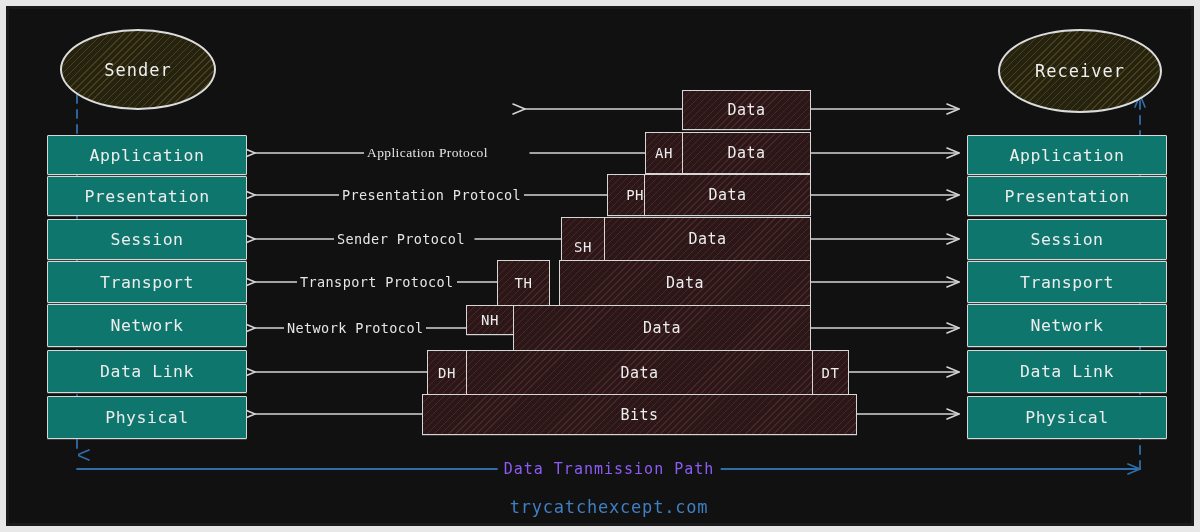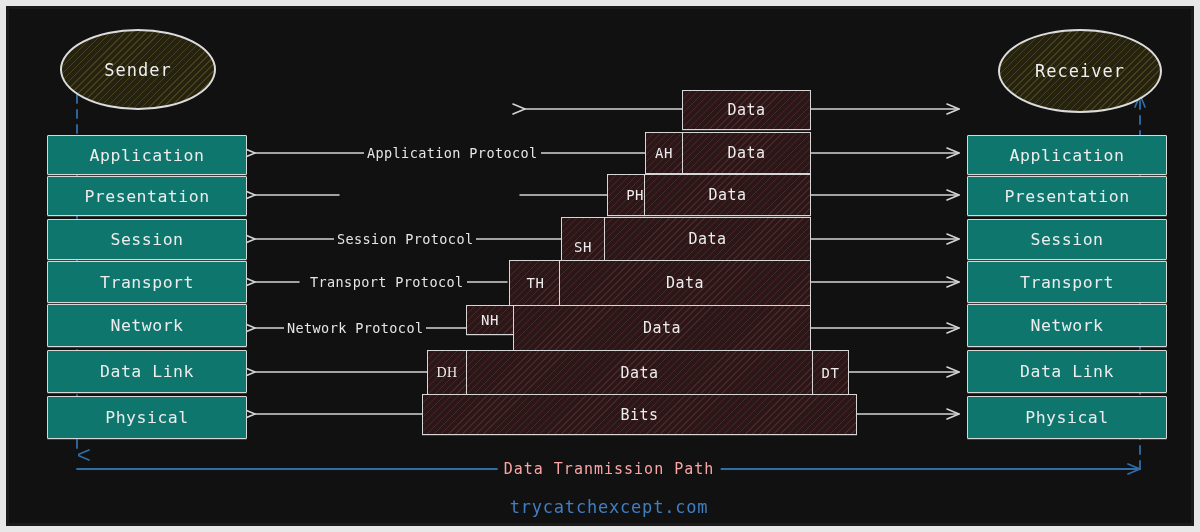--- a/index.html
+++ b/index.html
@@ -30,21 +30,21 @@
         display:flex;align-items:center;justify-content:center;
         color:#efefef;font-size:17px;letter-spacing:1px;
         background-color:#25220f;
         background-image:repeating-linear-gradient(135deg,
            rgba(190,170,70,.22) 0px, rgba(190,170,70,.22) 1px,
            rgba(0,0,0,0) 1px, rgba(0,0,0,0) 5px);}
   
   .plabel{position:absolute;color:#e6e6e6;font-size:13.5px;
           letter-spacing:.4px;background:#111111;padding:0 3px;
           transform:translateY(-50%);white-space:nowrap;}
-  .pathlabel{position:absolute;color:#fca5a5;font-size:15px;
+  .pathlabel{position:absolute;color:#8b5cf6;font-size:15px;
              letter-spacing:1px;background:#111111;padding:0 6px;
              transform:translate(-50%,-50%);white-space:nowrap;}
   .footer{position:absolute;color:#3f7fc4;font-size:17px;letter-spacing:.8px;
           transform:translateX(-50%);white-space:nowrap;}
   svg.overlay{position:absolute;left:0;top:0;width:1200px;height:532px;
               pointer-events:none;}
 </style>
 </head>
 <body>
 
@@ -175,50 +175,51 @@
     <span>Data</span>
       </div>
 
   <div class="pkt hdr" style="left:552px;top:208px;width:44px;height:60px;">
     <span>SH</span>
       </div>
   <div class="pkt" style="left:595px;top:208px;width:207px;height:44px;">
     <span>Data</span>
       </div>
 
-  <div class="pkt hdr" style="left:500px;top:251px;width:53px;height:46px;">
+  <div class="pkt hdr" style="left:488px;top:251px;width:53px;height:46px;">
     <span>TH</span>
       </div>
   <div class="pkt" style="left:550px;top:251px;width:252px;height:46px;">
     <span>Data</span>
       </div>
 
   <div class="pkt hdr" style="left:457px;top:296px;width:48px;height:30px;">
     <span>NH</span>
       </div>
   <div class="pkt" style="left:504px;top:296px;width:298px;height:46px;">
     <span>Data</span>
       </div>
 
-  <div class="pkt hdr" style="left:418px;top:341px;width:40px;height:45px;font-family:Liberation Serif, serif;">
+  <div class="pkt hdr" style="left:418px;top:341px;width:40px;height:45px;">
     <span>DH</span>
       </div>
   <div class="pkt" style="left:457px;top:341px;width:347px;height:45px;">
     <span>Data</span>
       </div>
   <div class="pkt hdr" style="left:803px;top:341px;width:37px;height:45px;">
     <span>DT</span>
       </div>
 
   <div class="pkt" style="left:413px;top:385px;width:435px;height:41px;">
     <span>Bits</span>
       </div>
 
-  <div class="plabel" style="left:355px;top:144px;">Application Protocol</div>
-  <div class="plabel" style="left:325px;top:230px;">Session Protocol</div>
-  <div class="plabel" style="left:298px;top:273px;">Transport Protocol</div>
+  <div class="plabel" style="left:355px;top:144px;font-family:Liberation Serif, serif;">Application Protocol</div>
+  <div class="plabel" style="left:330px;top:186px;">Presentation Protocol</div>
+  <div class="plabel" style="left:325px;top:230px;">Sender Protocol</div>
+  <div class="plabel" style="left:288px;top:273px;">Transport Protocol</div>
   <div class="plabel" style="left:275px;top:319px;text-align:center;">Network Protocol</div>
 
   <div class="pathlabel" style="left:600px;top:460px;">Data Tranmission Path</div>
   <div class="footer" style="left:600px;top:488px;">trycatchexcept.com</div>
 
 </div>
 </div>
 
 </body></html>

